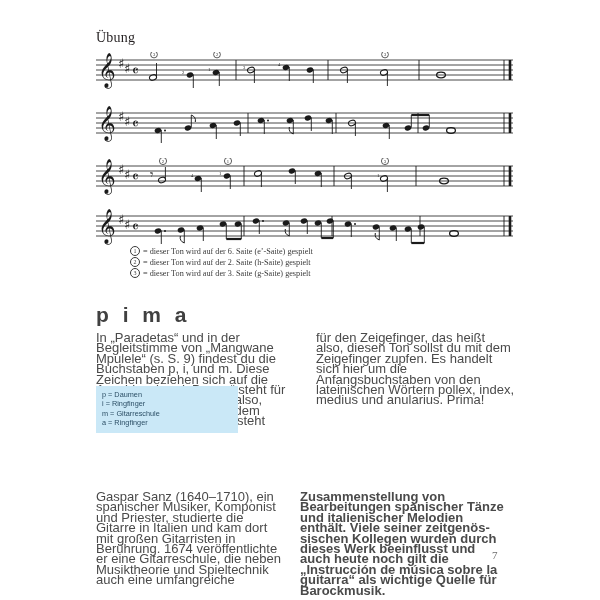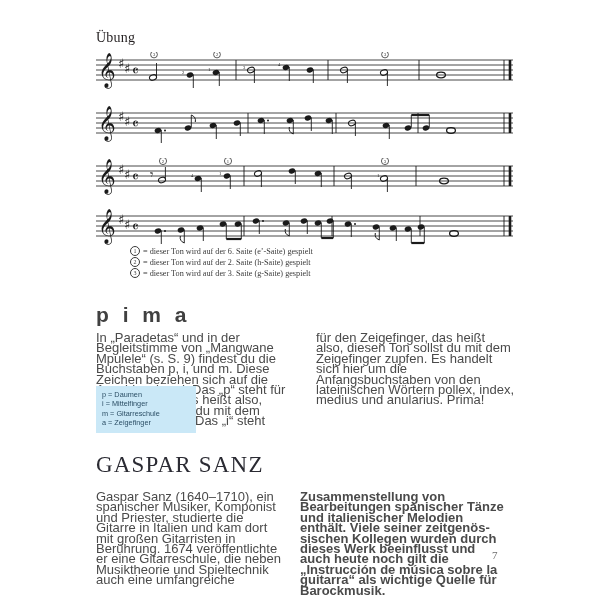--- a/index.html
+++ b/index.html
@@ -59,21 +59,21 @@
   }
   .col p{margin:0;}
   .col-pima-left{left:96px;top:333px;width:190px;}
   .col-pima-right{left:316px;top:333px;width:200px;}
   .col-sanz-left{left:96px;top:492px;width:190px;}
   .col-sanz-right{left:300px;top:492px;width:205px;font-weight:bold;}
 
   
   .finger-box{
     position:absolute;left:96px;top:386px;
-    width:100px;height:47px;
+    width:142px;height:47px;
     background:#cae8f7;
     padding:4px 6px 0 6px;
     box-sizing:border-box;
     font-family:"Liberation Sans", sans-serif;
     font-size:7.3px;line-height:9.4px;
     color:#2c4f66;
   }
   .finger-box div{white-space:nowrap;}
 
   
@@ -366,26 +366,25 @@
 
   <div class="col col-pima-left">
     <p>In „Paradetas“ und in der Begleitstimme von „Mangwane Mpulele“ (s. S. 9) findest du die Buchstaben p, i, und m. Diese Zeichen beziehen sich auf die Anschlagshand. Das „p“ steht für den Daumen, das heißt also, diesen Ton sollst du mit dem Daumen zupfen. Das „i“ steht</p>
   </div>
   <div class="col col-pima-right">
     <p>für den Zeigefinger, das heißt also, diesen Ton sollst du mit dem Zeigefinger zupfen. Es handelt sich hier um die Anfangsbuchstaben von den lateinischen Wörtern pollex, index, medius und anularius. Prima!</p>
   </div>
 
   <div class="finger-box">
     <div>p = Daumen</div>
-    <div>i = Mittelfinger</div>
+    <div>i = Ringfinger</div>
     <div>m = Gitarreschule</div>
-    <div>a = Zeigefinger</div>
-  </div>
-
-  <div class="sanz-title">GASPAR SANZ</div>
+    <div>a = Ringfinger</div>
+  </div>
+
 
   <div class="col col-sanz-left">
     <p>Gaspar Sanz (1640–1710), ein spanischer Musiker, Komponist und Priester, studierte die Gitarre in Italien und kam dort mit großen Gitarristen in Berührung. 1674 veröffentlichte er eine Gitarreschule, die neben Musiktheorie und Spieltechnik auch eine umfangreiche</p>
   </div>
   <div class="col col-sanz-right">
     <p>Zusammenstellung von Bearbeitungen spanischer Tänze und italienischer Melodien enthält. Viele seiner zeitgenös-sischen Kollegen wurden durch dieses Werk beeinflusst und auch heute noch gilt die „Instrucción de música sobre la guitarra“ als wichtige Quelle für Barockmusik.</p>
   </div>
 
   <div class="page-number">7</div>
   <div class="faint-mark">·</div>

